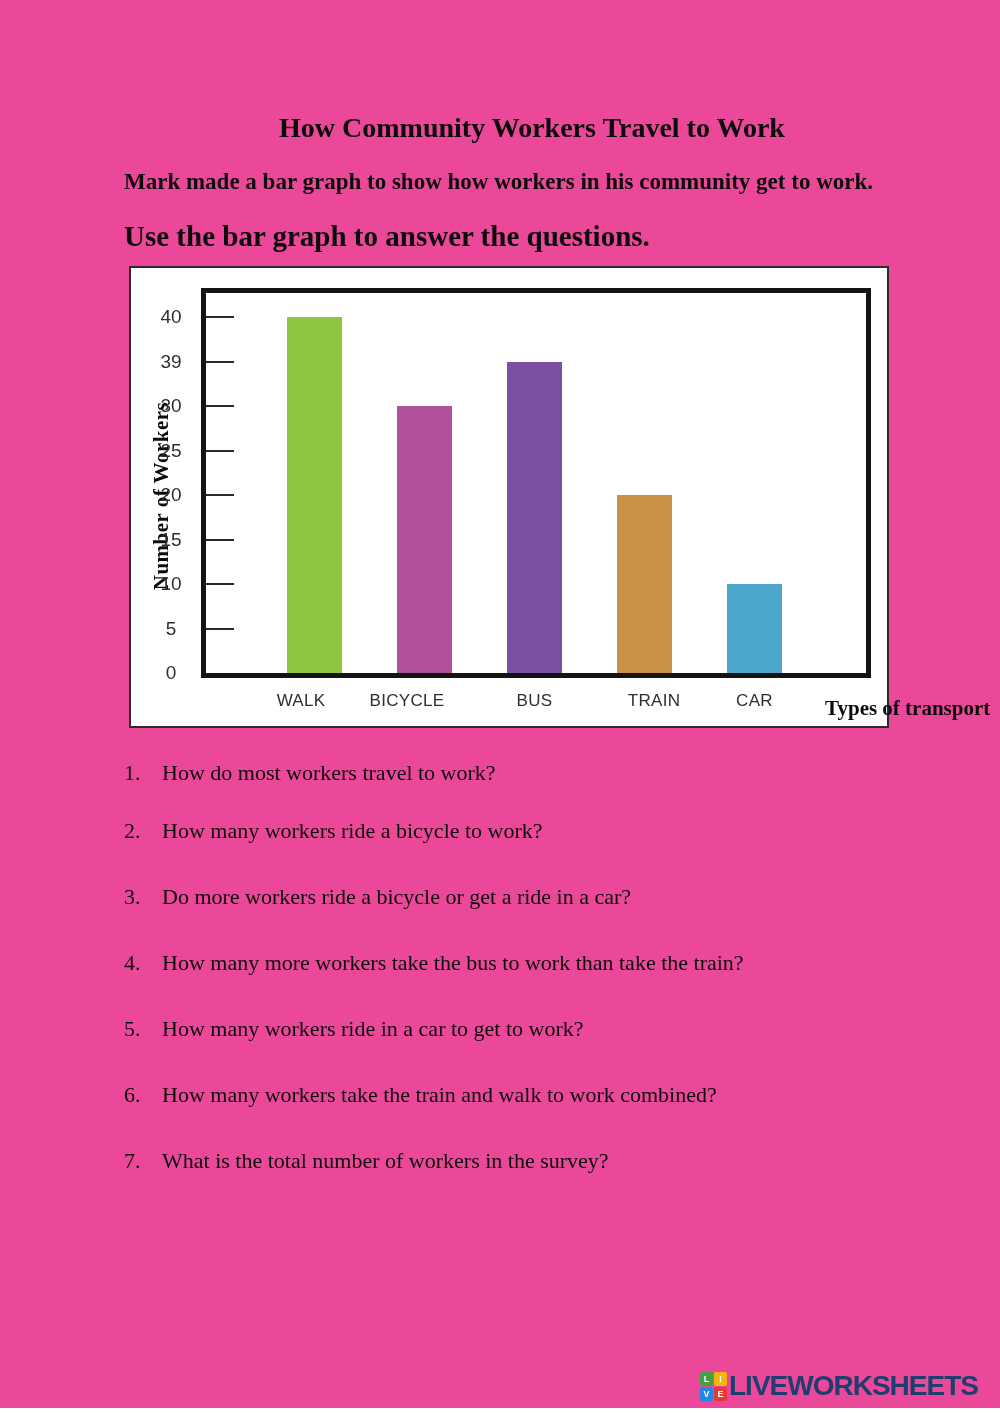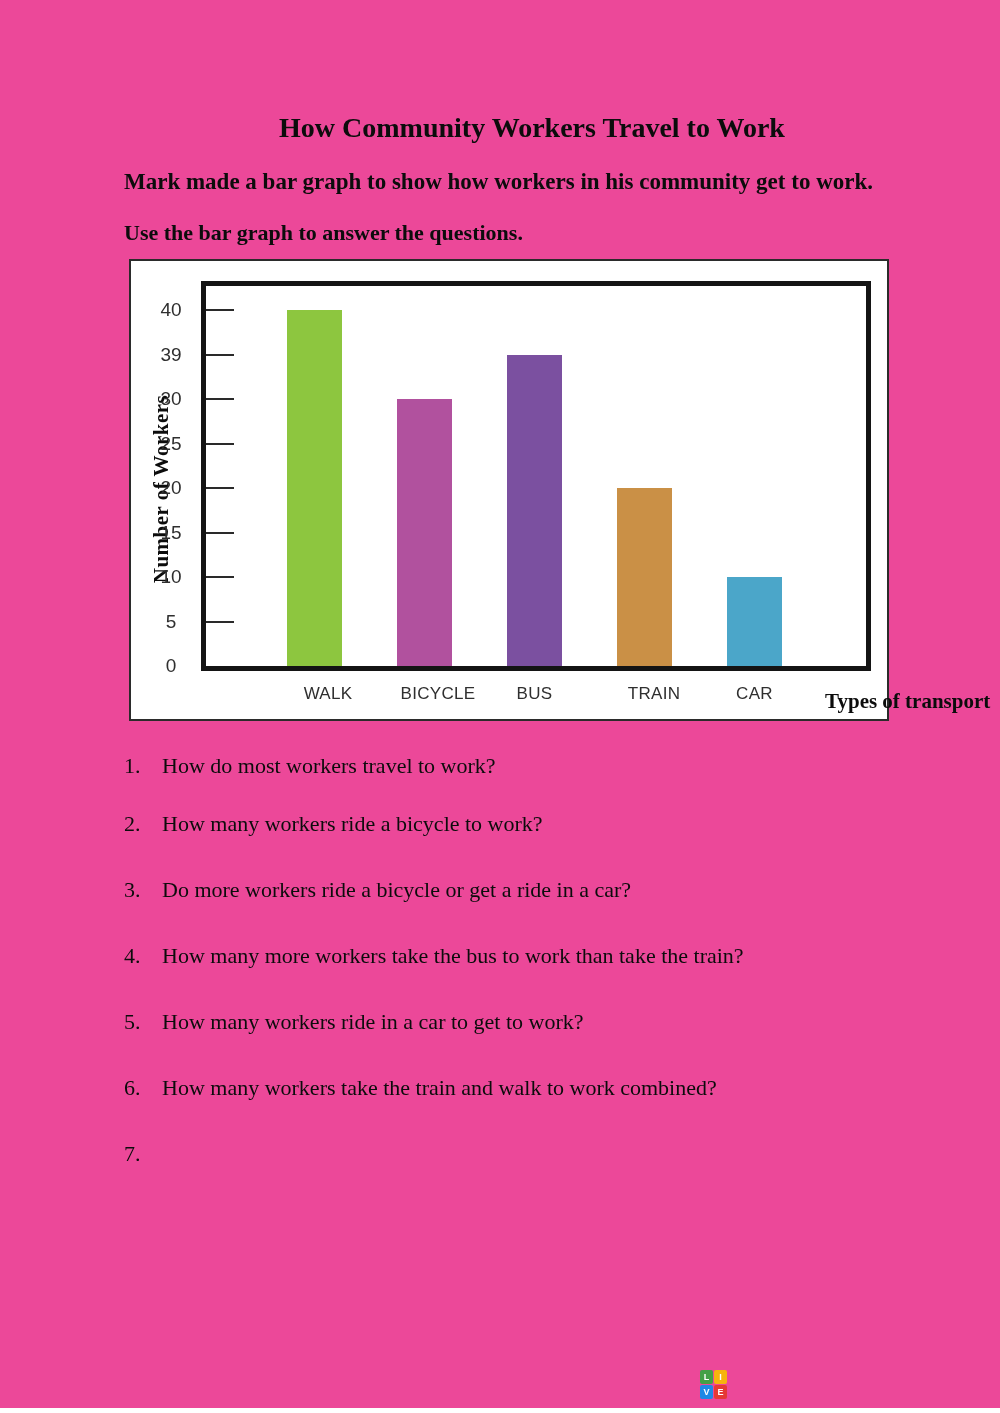--- a/index.html
+++ b/index.html
@@ -21,21 +21,21 @@
   }
   .intro {
     margin:22px 92px 0 92px;
     max-width:830px;
     font-size:23px;
     font-weight:bold;
     line-height:1.4;
   }
   .instruction {
     margin:22px 92px 0 92px;
-    font-size:22px;
+    font-size:29px;
     font-weight:bold;
   }
   
   .chart-outer {
     position:relative;
     margin:13px 0 0 97px;
     width:756px; height:458px;
     border:2px solid #2b2b2b;
     background:#fff;
     overflow:visible;
@@ -156,22 +156,22 @@
     <div class="x-axis-title">Types of transport</div>
   <div class="y-tick-label" style="top: 394px;">0</div>
       <div class="y-tick-label" style="top: 349.5px;">5</div>
       <div class="y-tick-label" style="top: 305px;">10</div>
       <div class="y-tick-label" style="top: 260.5px;">15</div>
       <div class="y-tick-label" style="top: 216px;">20</div>
       <div class="y-tick-label" style="top: 171.5px;">25</div>
       <div class="y-tick-label" style="top: 127px;">30</div>
       <div class="y-tick-label" style="top: 82.5px;">39</div>
       <div class="y-tick-label" style="top: 38px;">40</div>
-      <div class="x-cat-label" style="left: 142px;">WALK</div>
-      <div class="x-cat-label" style="left: 252px;">BICYCLE</div>
+      <div class="x-cat-label" style="left: 115px;">WALK</div>
+      <div class="x-cat-label" style="left: 221px;">BICYCLE</div>
       <div class="x-cat-label" style="left: 348.5px;">BUS</div>
       <div class="x-cat-label" style="left: 468px;">TRAIN</div>
       <div class="x-cat-label" style="left: 568.5px;">CAR</div>
     </div>
 
   <ol class="questions">
     <li>
       <span class="q-num">1.</span>
       <span>How do most workers travel to work?</span>
     </li>
@@ -190,25 +190,27 @@
     <li>
       <span class="q-num">5.</span>
       <span>How many workers ride in a car to get to work?</span>
     </li>
     <li>
       <span class="q-num">6.</span>
       <span>How many workers take the train and walk to work combined?</span>
     </li>
     <li>
       <span class="q-num">7.</span>
+      <span>What is the total number of workers in the survey?</span>
     </li>
   </ol>
 
   <div class="footer">
     <span class="logo-grid">
       <span class="logo-cell" style="background: rgb(67, 160, 71);">L</span>
       <span class="logo-cell" style="background: rgb(246, 180, 14);">I</span>
       <span class="logo-cell" style="background: rgb(30, 136, 229);">V</span>
       <span class="logo-cell" style="background: rgb(229, 57, 53);">E</span>
     </span>
+    <span class="brand-text" style="color: rgb(29, 62, 110);">LIVEWORKSHEETS</span>
   </div>
 
 </div>
 
 </body></html>

